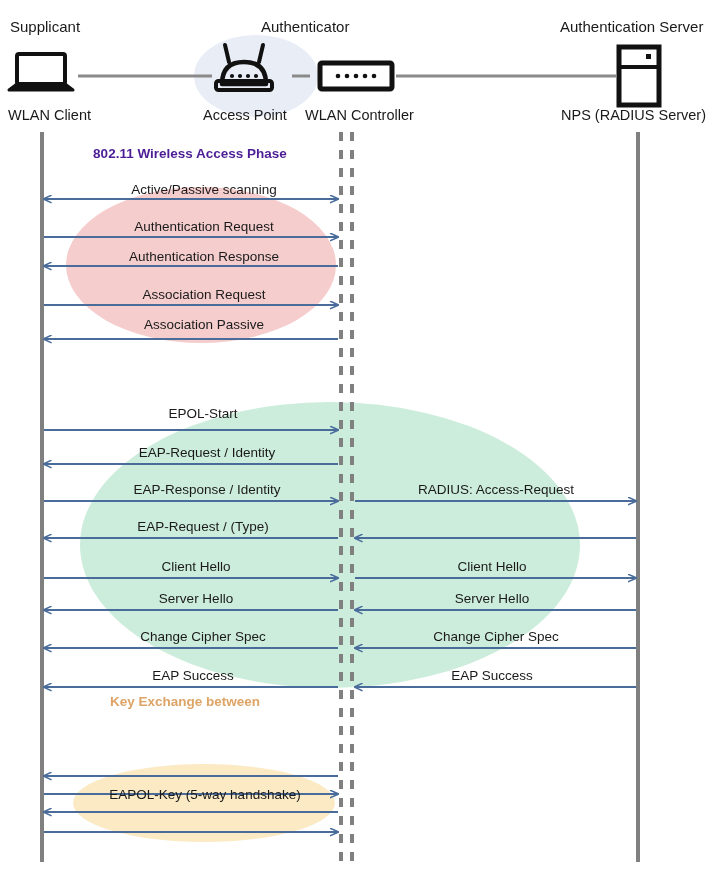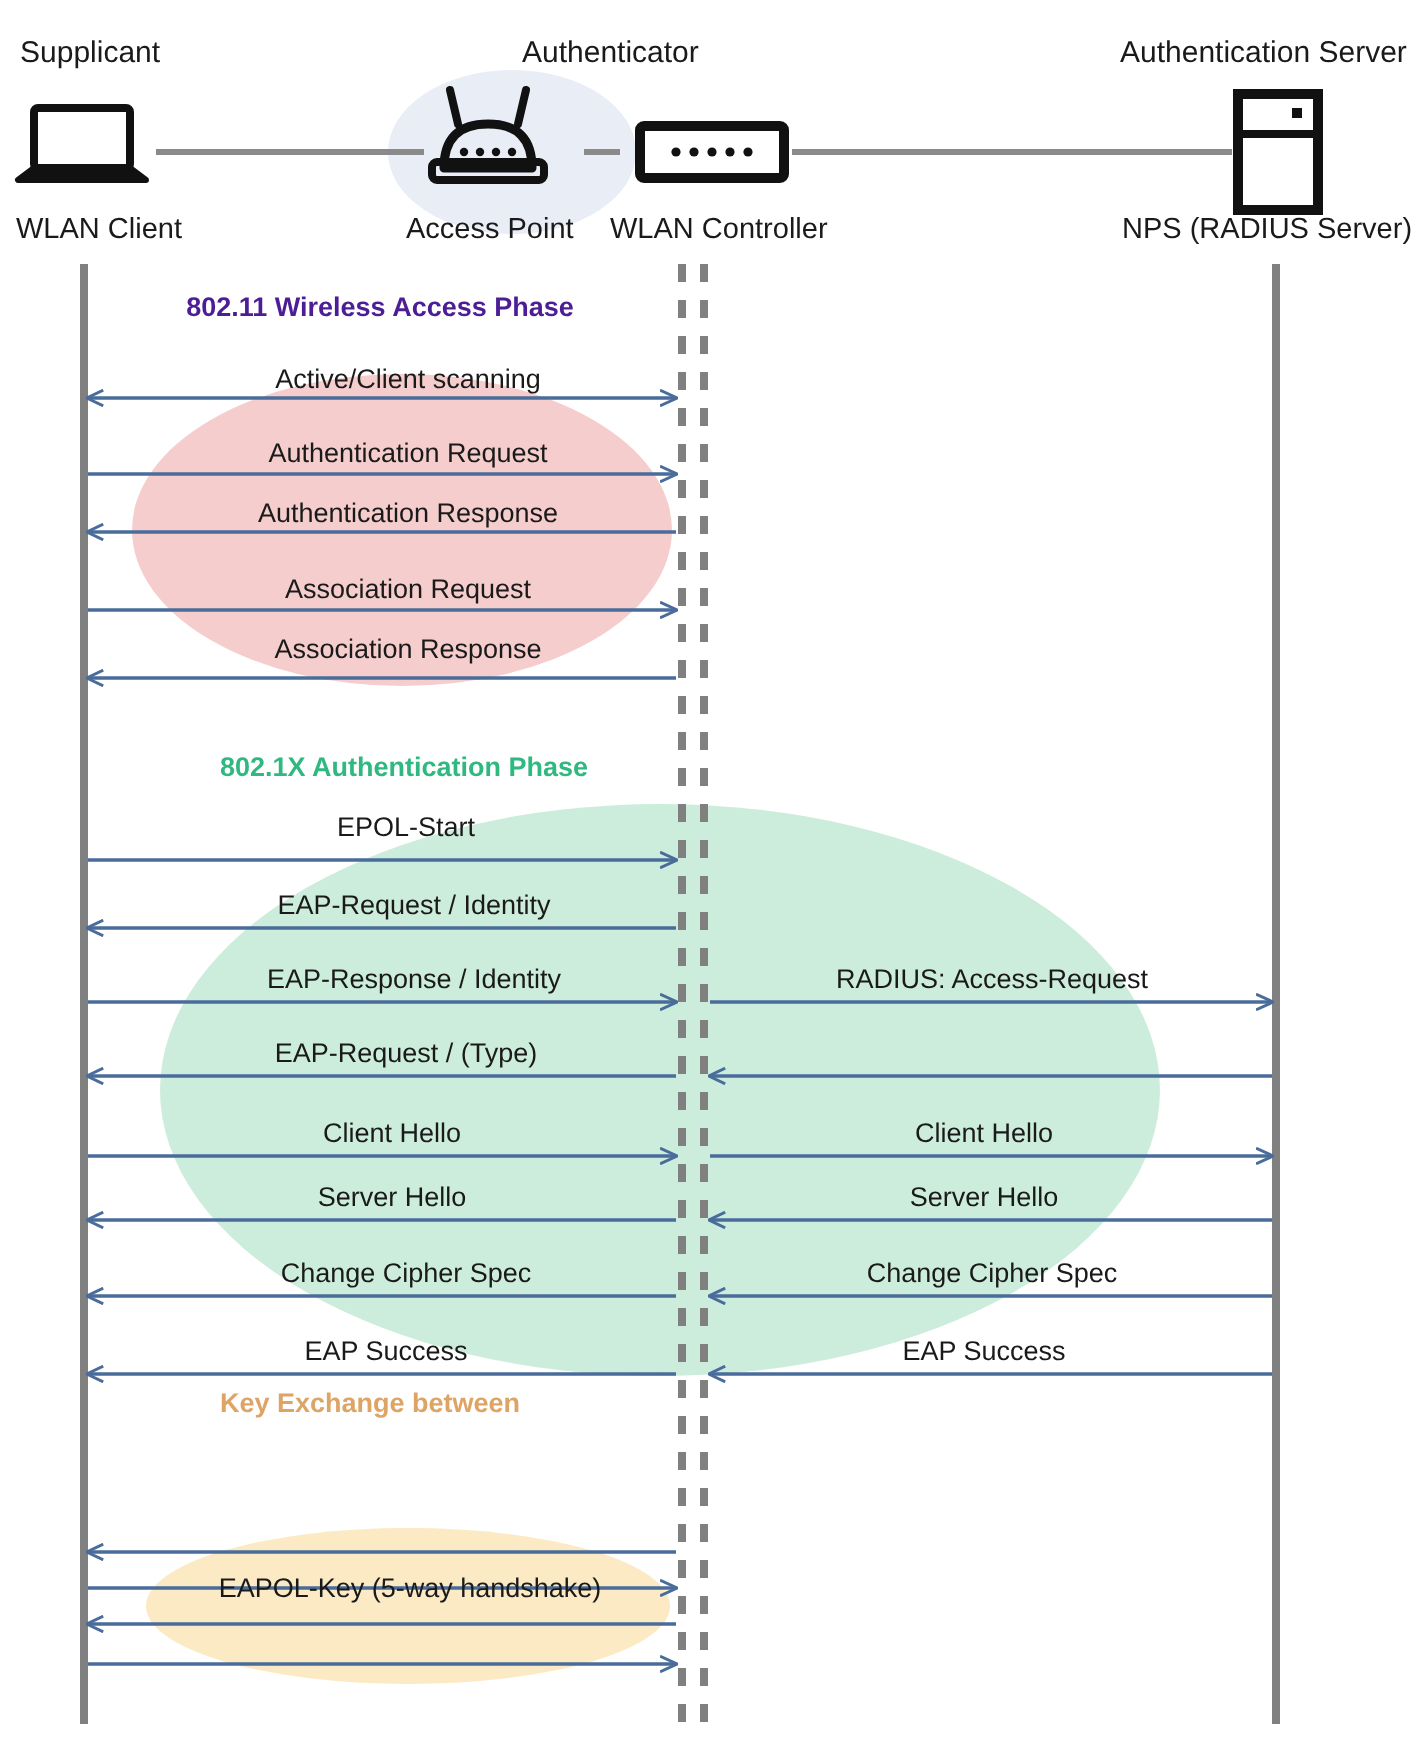--- a/index.html
+++ b/index.html
@@ -153,27 +153,26 @@
   <div class="txt actor-role" style="left:261px; top:18px;">Authenticator</div>
   <div class="txt actor-role" style="left:560px; top:18px;">Authentication Server</div>
 
   <div class="txt actor-name" style="left:8px; top:107px;">WLAN Client</div>
   <div class="txt actor-name" style="left:203px; top:107px;">Access Point</div>
   <div class="txt actor-name" style="left:305px; top:107px;">WLAN Controller</div>
   <div class="txt actor-name" style="left:561px; top:107px;">NPS (RADIUS Server)</div>
 
   <div class="txt phase-title phase-red" style="left:190px; top:146px; transform:translateX(-50%);">802.11 Wireless Access Phase</div>
 
-  <div class="txt msg" style="left:204px; top:182px;">Active/Client scanning</div>
+  <div class="txt msg" style="left:204px; top:182px;">Active/Passive scanning</div>
   <div class="txt msg" style="left:204px; top:219px;">Authentication Request</div>
   <div class="txt msg" style="left:204px; top:249px;text-align:center;">Authentication Response</div>
   <div class="txt msg" style="left:204px; top:287px;">Association Request</div>
-  <div class="txt msg" style="left:204px; top:317px;">Association Response</div>
+  <div class="txt msg" style="left:204px; top:317px;">Association Passive</div>
 
-  <div class="txt phase-title phase-green" style="left:202px; top:376px; transform:translateX(-50%);">802.1X Authentication Phase</div>
 
   <div class="txt msg" style="left:203px; top:406px;">EPOL-Start</div>
   <div class="txt msg" style="left:207px; top:445px;">EAP-Request / Identity</div>
   <div class="txt msg" style="left:207px; top:482px;">EAP-Response / Identity</div>
   <div class="txt msg" style="left:203px; top:519px;">EAP-Request / (Type)</div>
   <div class="txt msg" style="left:196px; top:559px;">Client Hello</div>
   <div class="txt msg" style="left:196px; top:591px;">Server Hello</div>
   <div class="txt msg" style="left:203px; top:629px;">Change Cipher Spec</div>
   <div class="txt msg" style="left:193px; top:668px;">EAP Success</div>
 

